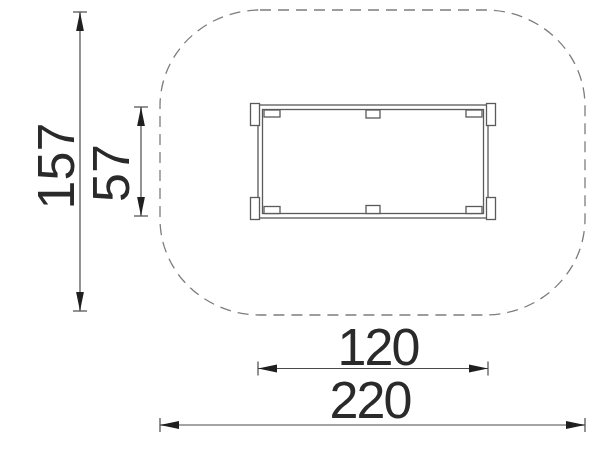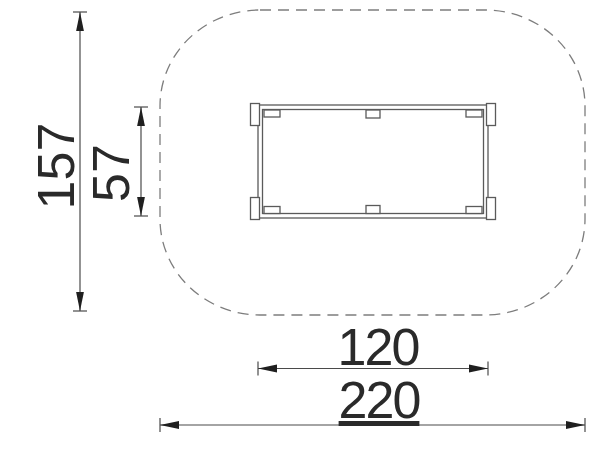--- a/index.html
+++ b/index.html
@@ -74,15 +74,15 @@
       <polygon points="585,425 566,421.1 566,428.9"></polygon>
     </g>
   </svg>
 
   <div class="dim-label vertical" style="left:56px;top:166px;">157</div>
 
   <div class="dim-label vertical" style="left:111px;top:173px;">57</div>
 
   <div class="dim-label" style="left:378px;top:347px;">120</div>
 
-  <div class="dim-label" style="left:379px;top:400px;text-decoration:underline;">220</div>
+  <div class="dim-label" style="left:370px;top:400px;">220</div>
 
 </div>
 
 </body></html>

